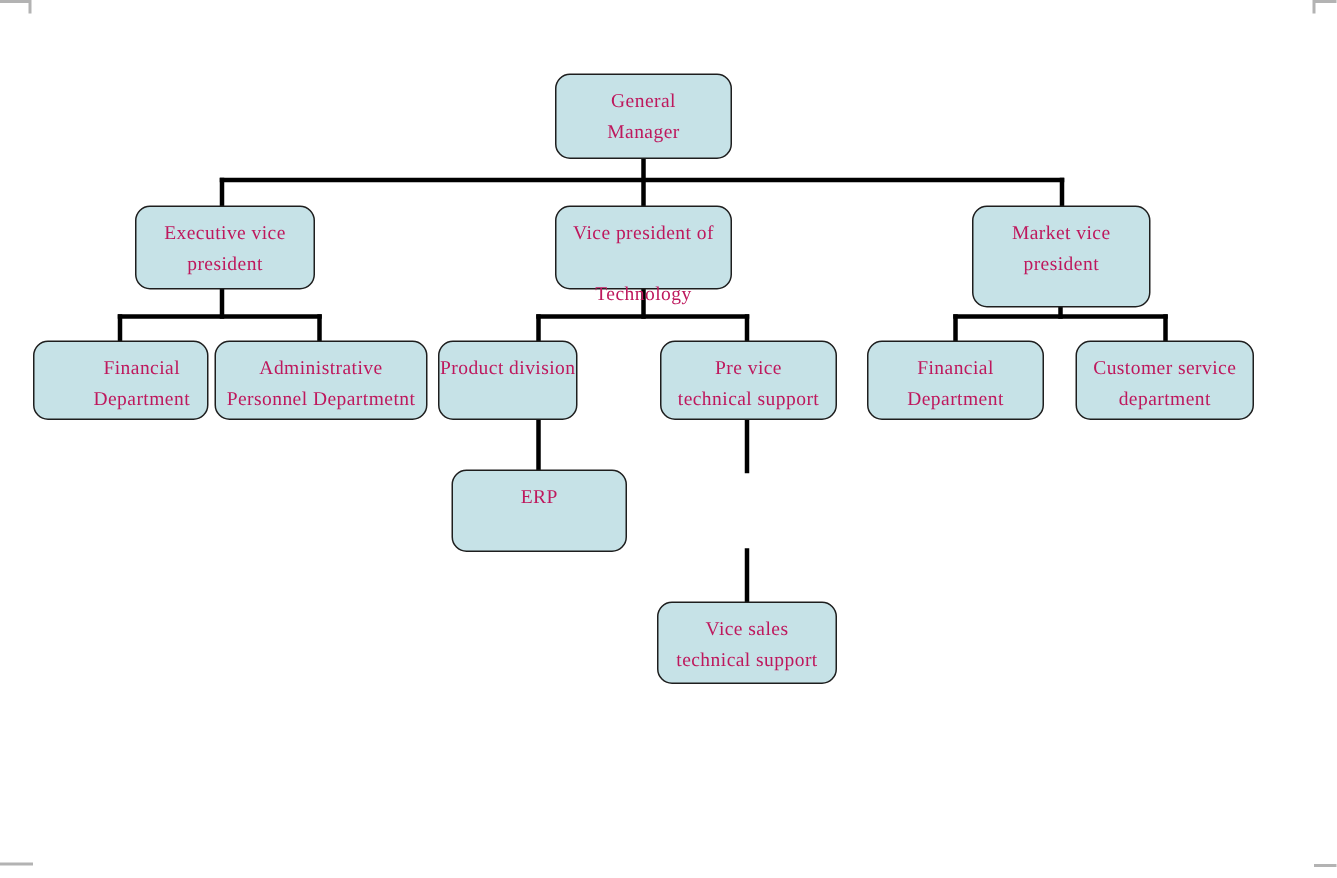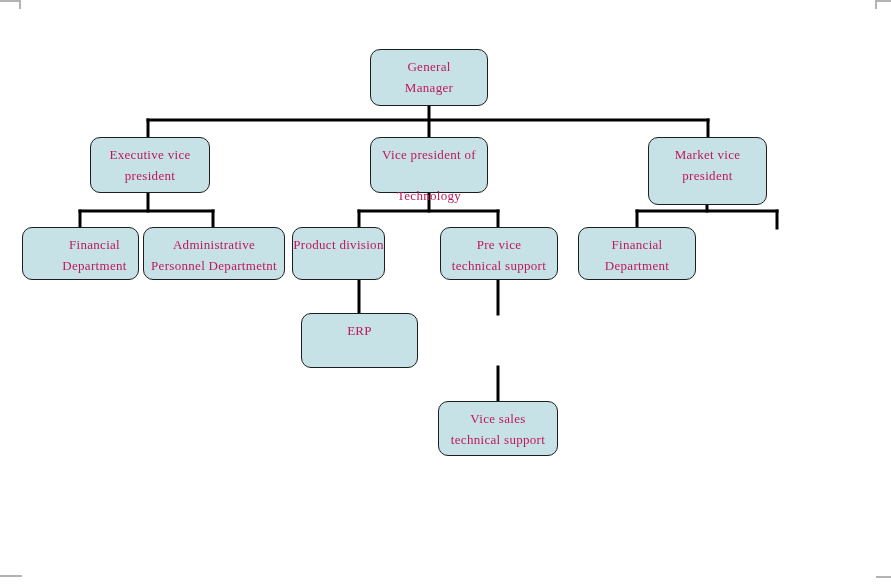--- a/index.html
+++ b/index.html
@@ -94,20 +94,24 @@
       <div class="node-line">Product division</div>
     </div>
     <div class="node" style="left: 440px; top: 227px; width: 118px; height: 53px; background: rgb(198, 226, 231); border-color: rgb(30, 30, 30);">
       <div class="node-line">Pre vice</div>
       <div class="node-line">technical support</div>
     </div>
     <div class="node" style="left: 578px; top: 227px; width: 118px; height: 53px; background: rgb(198, 226, 231); border-color: rgb(30, 30, 30);">
       <div class="node-line">Financial</div>
       <div class="node-line">Department</div>
     </div>
+    <div class="node" style="left: 717px; top: 227px; width: 119px; height: 53px; background: rgb(198, 226, 231); border-color: rgb(30, 30, 30);">
+      <div class="node-line">Customer service</div>
+      <div class="node-line">department</div>
+    </div>
     <div class="node" style="left: 301px; top: 313px; width: 117px; height: 55px; background: rgb(198, 226, 231); border-color: rgb(30, 30, 30);">
       <div class="node-line">ERP</div>
     </div>
     <div class="node" style="left: 438px; top: 401px; width: 120px; height: 55px; background: rgb(198, 226, 231); border-color: rgb(30, 30, 30);">
       <div class="node-line">Vice sales</div>
       <div class="node-line">technical support</div>
     </div>
   </div>
 
 </body></html>

